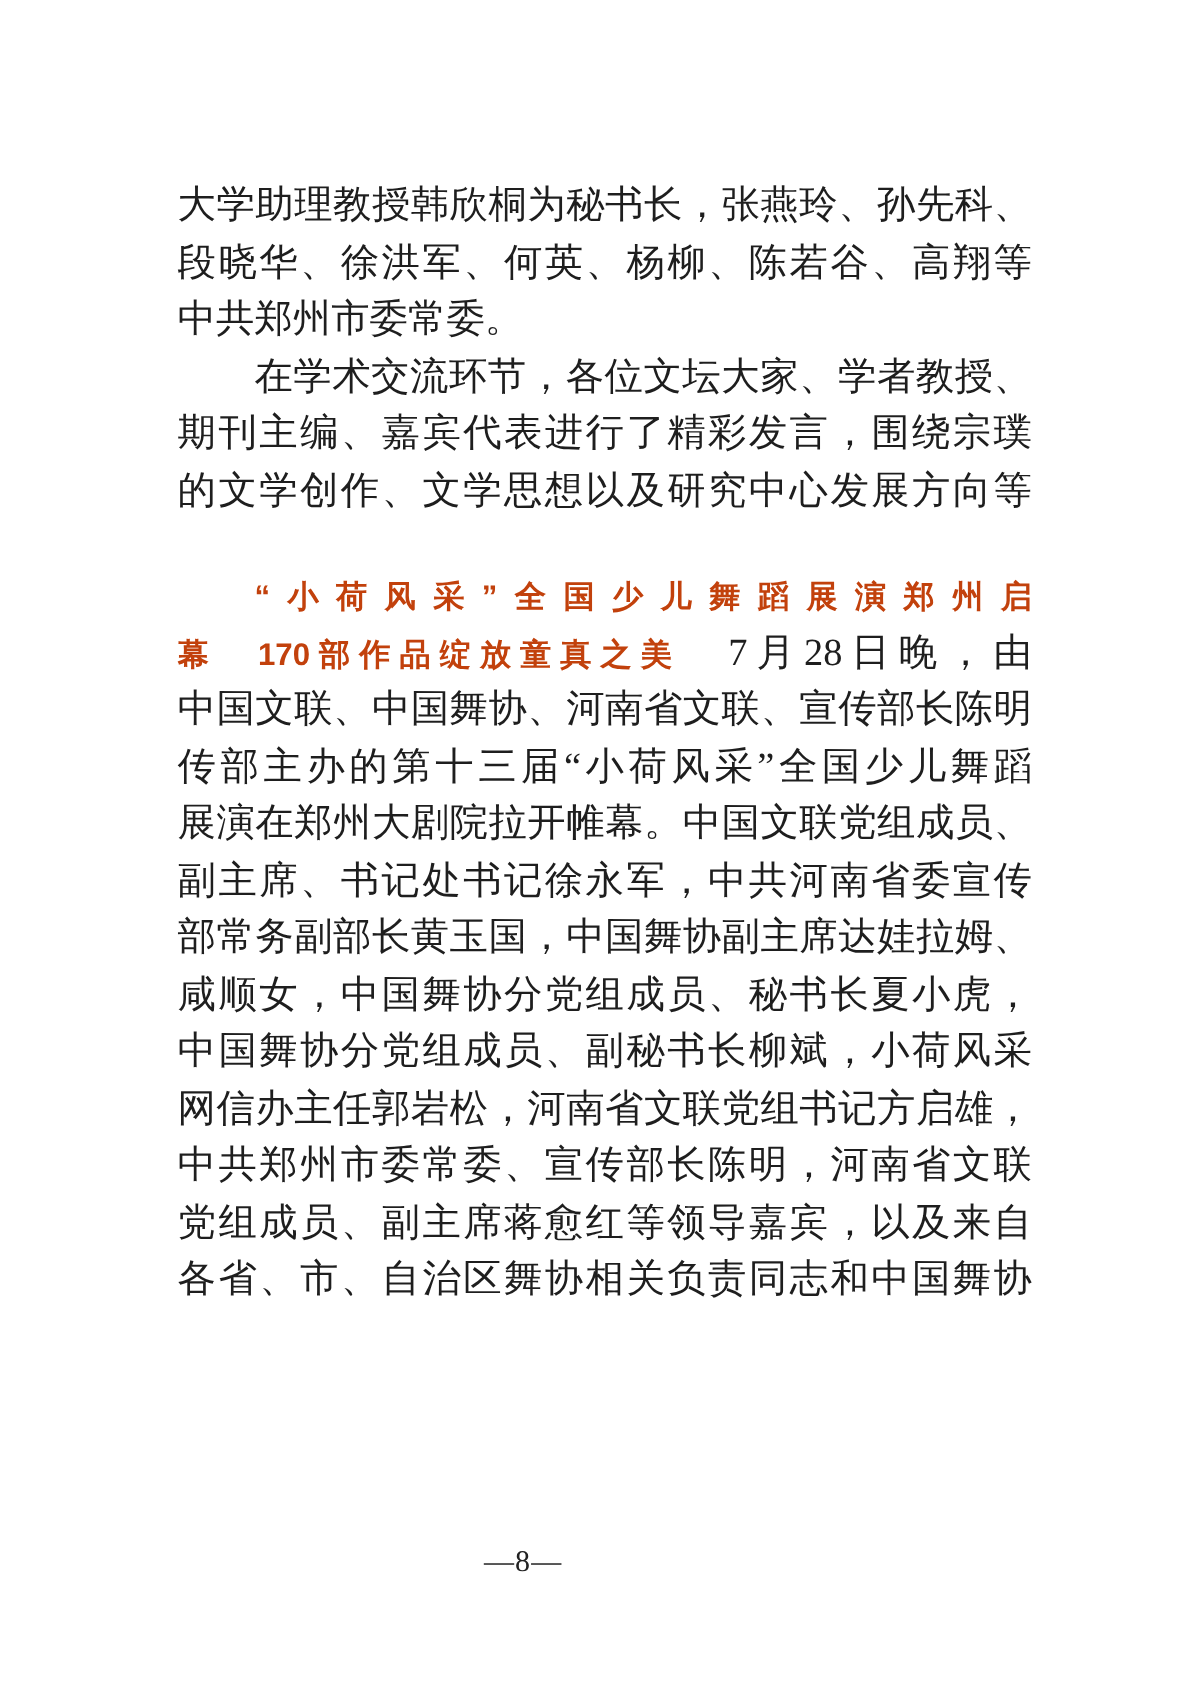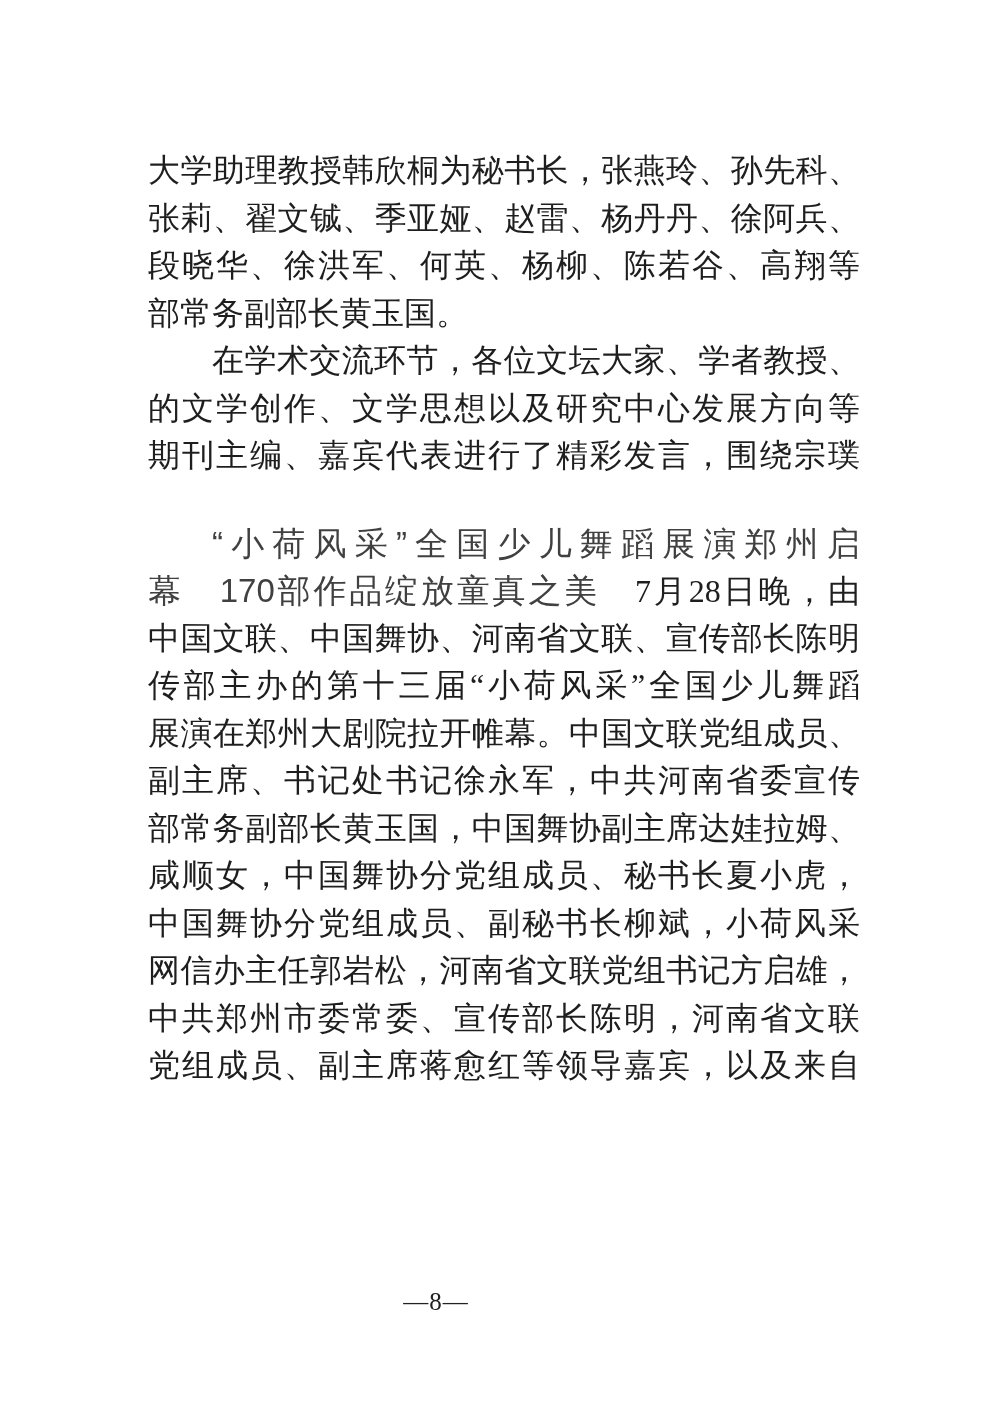--- a/index.html
+++ b/index.html
@@ -37,62 +37,62 @@
     padding-left: 64px;
   }
   .paragraph.space-before {
     margin-top: 40px;
   }
   .seg {
     color: #1e1e1e;
   }
   .seg.bold {
     font-family: "Liberation Sans", "DejaVu Sans", sans-serif;
-    font-weight: 400;
-    font-size: 33px;
-    color: #404040;
+    font-weight: 700;
+    font-size: 26px;
+    color: #c2410c;
   }
   .footer {
     position: absolute;
     left: 0;
     top: 1288px;
     width: 100%;
     text-align: center;
     font-size: 25px;
     color: #222222;
     letter-spacing: 1px;
   }
 </style>
 </head>
 <body>
 
 <div class="page">
   <div class="text-block">
       <div class="paragraph">
         <div class="line stretch"><span class="seg">大学助理教授韩欣桐为秘书长，张燕玲、孙先科、</span></div>
-        <div class="line stretch"><span class="seg">张莉、翟文铖、季亚娅、赵雷、杨丹丹、徐阿兵、</span></div>
         <div class="line stretch"><span class="seg">段晓华、徐洪军、何英、杨柳、陈若谷、高翔等</span></div>
-        <div class="line"><span class="seg">部常务副部长黄玉国。</span></div>
+        <div class="line"><span class="seg">中共郑州市委常委。</span></div>
       </div>
       <div class="paragraph">
         <div class="line stretch indent"><span class="seg">在学术交流环节，各位文坛大家、学者教授、</span></div>
+        <div class="line stretch"><span class="seg">期刊主编、嘉宾代表进行了精彩发言，围绕宗璞</span></div>
         <div class="line stretch"><span class="seg">的文学创作、文学思想以及研究中心发展方向等</span></div>
-        <div class="line stretch"><span class="seg">期刊主编、嘉宾代表进行了精彩发言，围绕宗璞</span></div>
       </div>
       <div class="paragraph space-before">
         <div class="line stretch indent"><span class="seg bold">“小荷风采”全国少儿舞蹈展演郑州启</span></div>
         <div class="line stretch"><span class="seg bold">幕　170部作品绽放童真之美</span><span class="seg">　7月28日晚，由</span></div>
         <div class="line stretch"><span class="seg">中国文联、中国舞协、河南省文联、宣传部长陈明</span></div>
         <div class="line stretch"><span class="seg">传部主办的第十三届“小荷风采”全国少儿舞蹈</span></div>
         <div class="line stretch"><span class="seg">展演在郑州大剧院拉开帷幕。中国文联党组成员、</span></div>
         <div class="line stretch"><span class="seg">副主席、书记处书记徐永军，中共河南省委宣传</span></div>
         <div class="line stretch"><span class="seg">部常务副部长黄玉国，中国舞协副主席达娃拉姆、</span></div>
         <div class="line stretch"><span class="seg">咸顺女，中国舞协分党组成员、秘书长夏小虎，</span></div>
         <div class="line stretch"><span class="seg">中国舞协分党组成员、副秘书长柳斌，小荷风采</span></div>
         <div class="line stretch"><span class="seg">网信办主任郭岩松，河南省文联党组书记方启雄，</span></div>
         <div class="line stretch"><span class="seg">中共郑州市委常委、宣传部长陈明，河南省文联</span></div>
         <div class="line stretch"><span class="seg">党组成员、副主席蒋愈红等领导嘉宾，以及来自</span></div>
+        <div class="line stretch"><span class="seg">各省、市、自治区舞协相关负责同志和中国舞协</span></div>
       </div>
     </div>
   <div class="footer">
     <span>—8—</span>
   </div>
 </div>
 
 </body></html>

